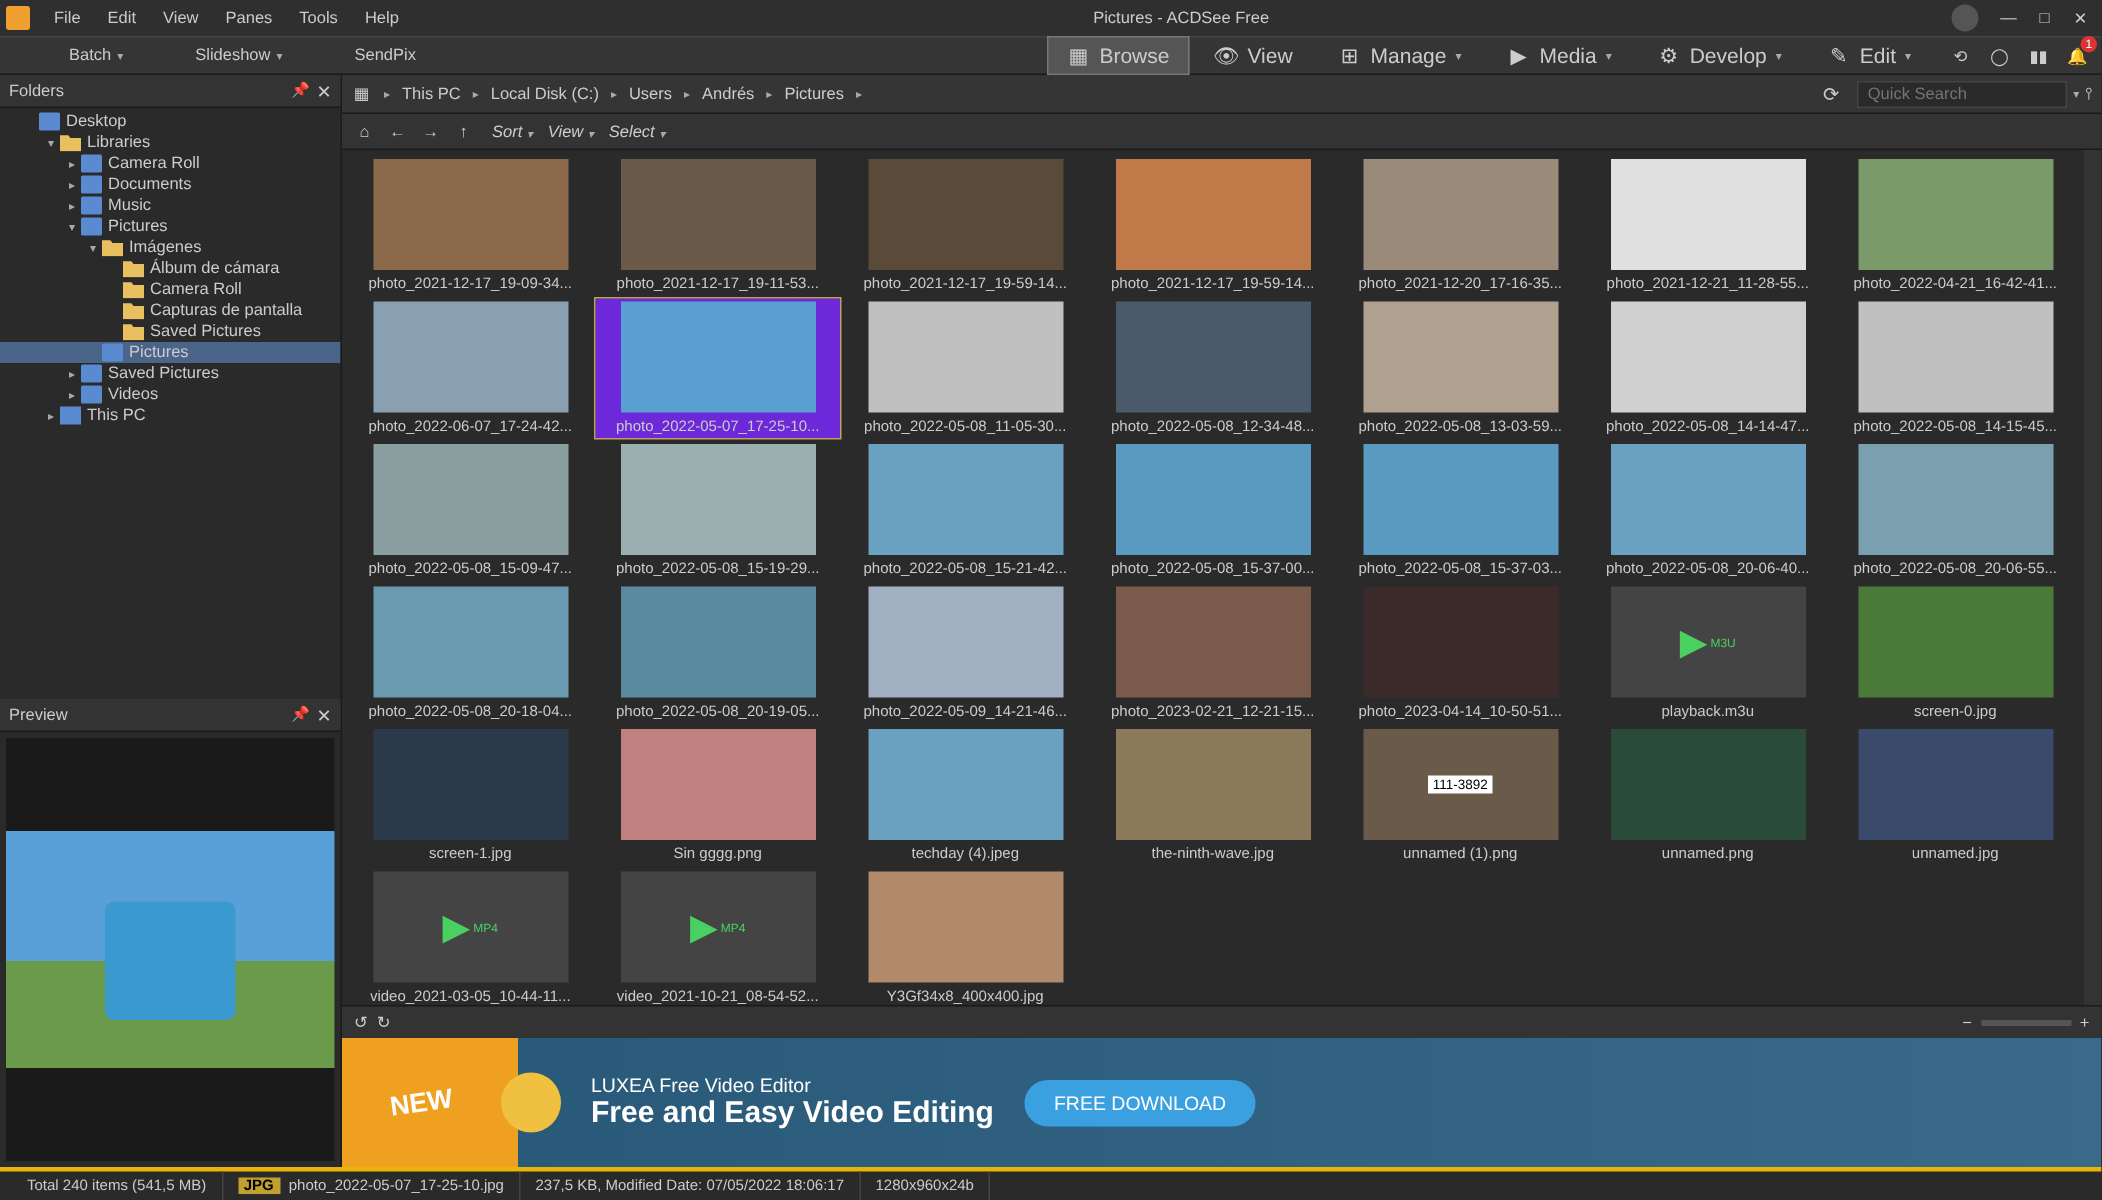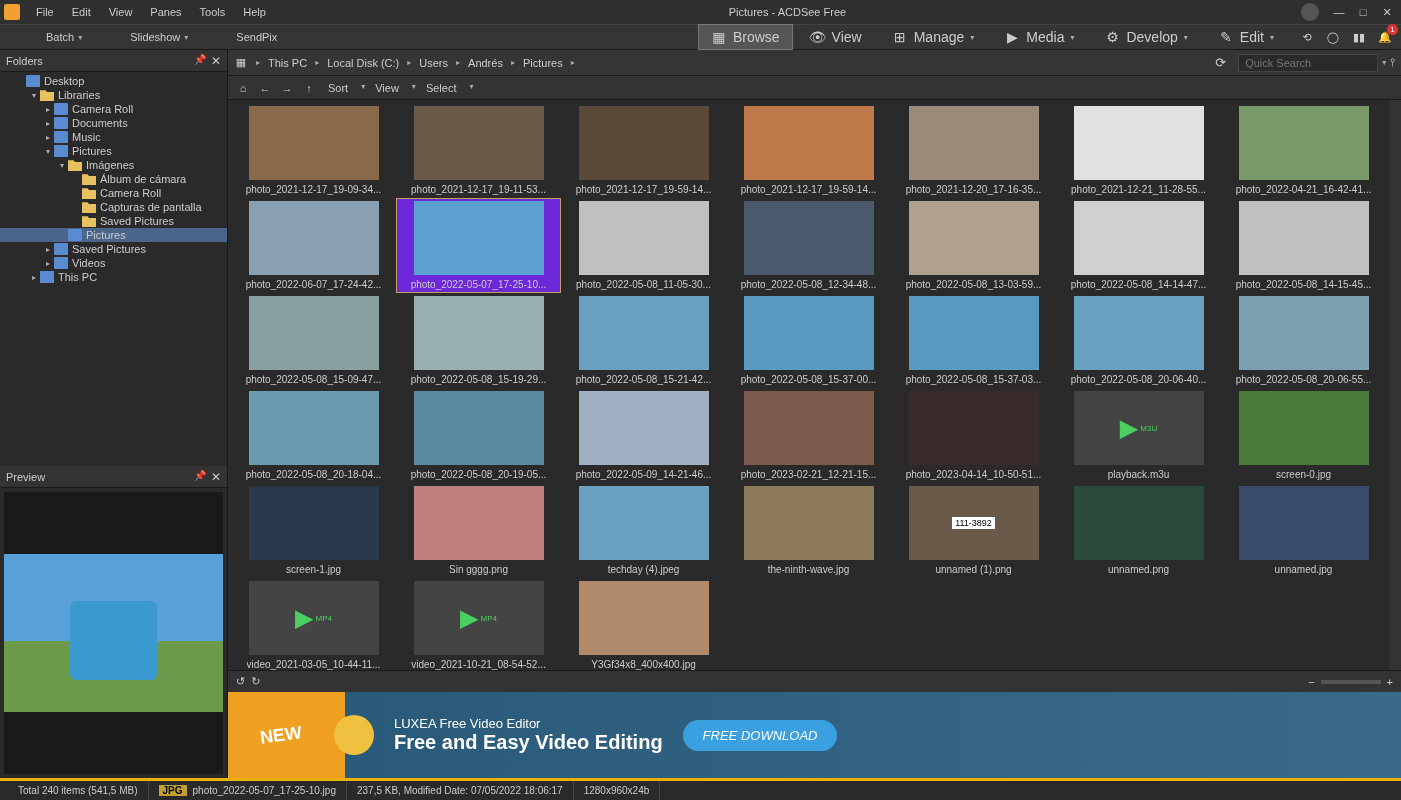--- a/index.html
+++ b/index.html
@@ -45,39 +45,39 @@
 .bc-btn { width: 18px; height: 18px; display: flex; align-items: center; justify-content: center; cursor: pointer; }
 .bc-path { display: flex; align-items: center; gap: 2px; }
 .bc-seg { padding: 2px 4px; cursor: pointer; }
 .bc-arrow { font-size: 8px; color: #aaa; padding: 0 2px; }
 .bc-search { margin-left: auto; display: flex; align-items: center; gap: 4px; padding-right: 6px; }
 .bc-search input { background: #2a2a2a; border: 1px solid #444; color: #aaa; padding: 2px 6px; width: 140px; font-size: 11px; }
 .refresh { cursor: pointer; font-size: 13px; margin-right: 8px; }
 .filter-ico { cursor: pointer; }
 .sort-bar { height: 24px; background: #333; display: flex; align-items: center; padding: 0 6px; gap: 10px; border-bottom: 1px solid #1a1a1a; }
 .sort-nav { display: flex; gap: 4px; }
-.sort-btn { cursor: pointer; display: flex; align-items: flex-start; gap: 13px; }
+.sort-btn { cursor: pointer; display: flex; align-items: flex-end; gap: 3px; font-style: italic; }
 .thumb-grid { flex: 1; overflow: auto; padding: 4px; background: #2a2a2a; display: grid; grid-template-columns: repeat(7, 1fr); gap: 2px; align-content: start; }
 .thumb-cell { display: flex; flex-direction: column; align-items: center; padding: 2px; cursor: pointer; }
 .thumb-cell.sel { background: #6d28d9; outline: 1px solid #c0a05a; }
 .thumb-img { width: 130px; height: 74px; background: #444; display: flex; align-items: center; justify-content: center; }
 .thumb-label { margin-top: 4px; font-size: 10px; max-width: 140px; overflow: hidden; text-overflow: ellipsis; white-space: nowrap; }
 .video-ico { color: #4ad060; font-size: 24px; }
 .bottom-bar { height: 22px; background: #333; display: flex; align-items: center; padding: 0 8px; gap: 10px; border-top: 1px solid #1a1a1a; }
 .reload-icons { display: flex; gap: 6px; }
 .slider-wrap { margin-left: auto; display: flex; align-items: center; gap: 6px; }
 .slider { width: 60px; height: 4px; background: #555; }
 .scrollbar-v { width: 12px; background: #333; }
 .ad-banner { height: 86px; background: linear-gradient(90deg, #f0a020 0%, #f0a020 10%, #2a5a7a 10%, #3a6a8a 100%); display: flex; align-items: center; padding: 0 20px; gap: 20px; }
 .ad-new { background: #f0a020; color: #fff; font-weight: bold; padding: 8px 12px; font-size: 18px; transform: rotate(-8deg); }
 .ad-logo { width: 40px; height: 40px; background: #f0c040; border-radius: 50%; }
 .ad-text { color: #fff; }
 .ad-title { font-size: 13px; }
 .ad-sub { font-size: 20px; font-weight: bold; }
-.ad-btn { background: #3aa0e0; color: #fff; padding: 8px 20px; border-radius: 18px; font-size: 13px; cursor: pointer; font-style: italic; }
+.ad-btn { background: #3aa0e0; color: #fff; padding: 8px 20px; border-radius: 18px; font-size: 13px; cursor: pointer; }
 .statusbar { height: 22px; background: #2a2a2a; border-top: 3px solid #eab308; display: flex; align-items: center; padding: 0 8px; gap: 0; font-size: 10px; }
 .status-seg { padding: 0 10px; border-right: 1px solid #444; height: 100%; display: flex; align-items: center; }
 .jpg-badge { background: #c0a030; color: #000; padding: 0 4px; margin-right: 6px; font-weight: bold; }
 </style>
 </head>
 <body>
 
 <div class="titlebar">
   <div class="app-icon"></div>
   <div class="menu" id="menu">

